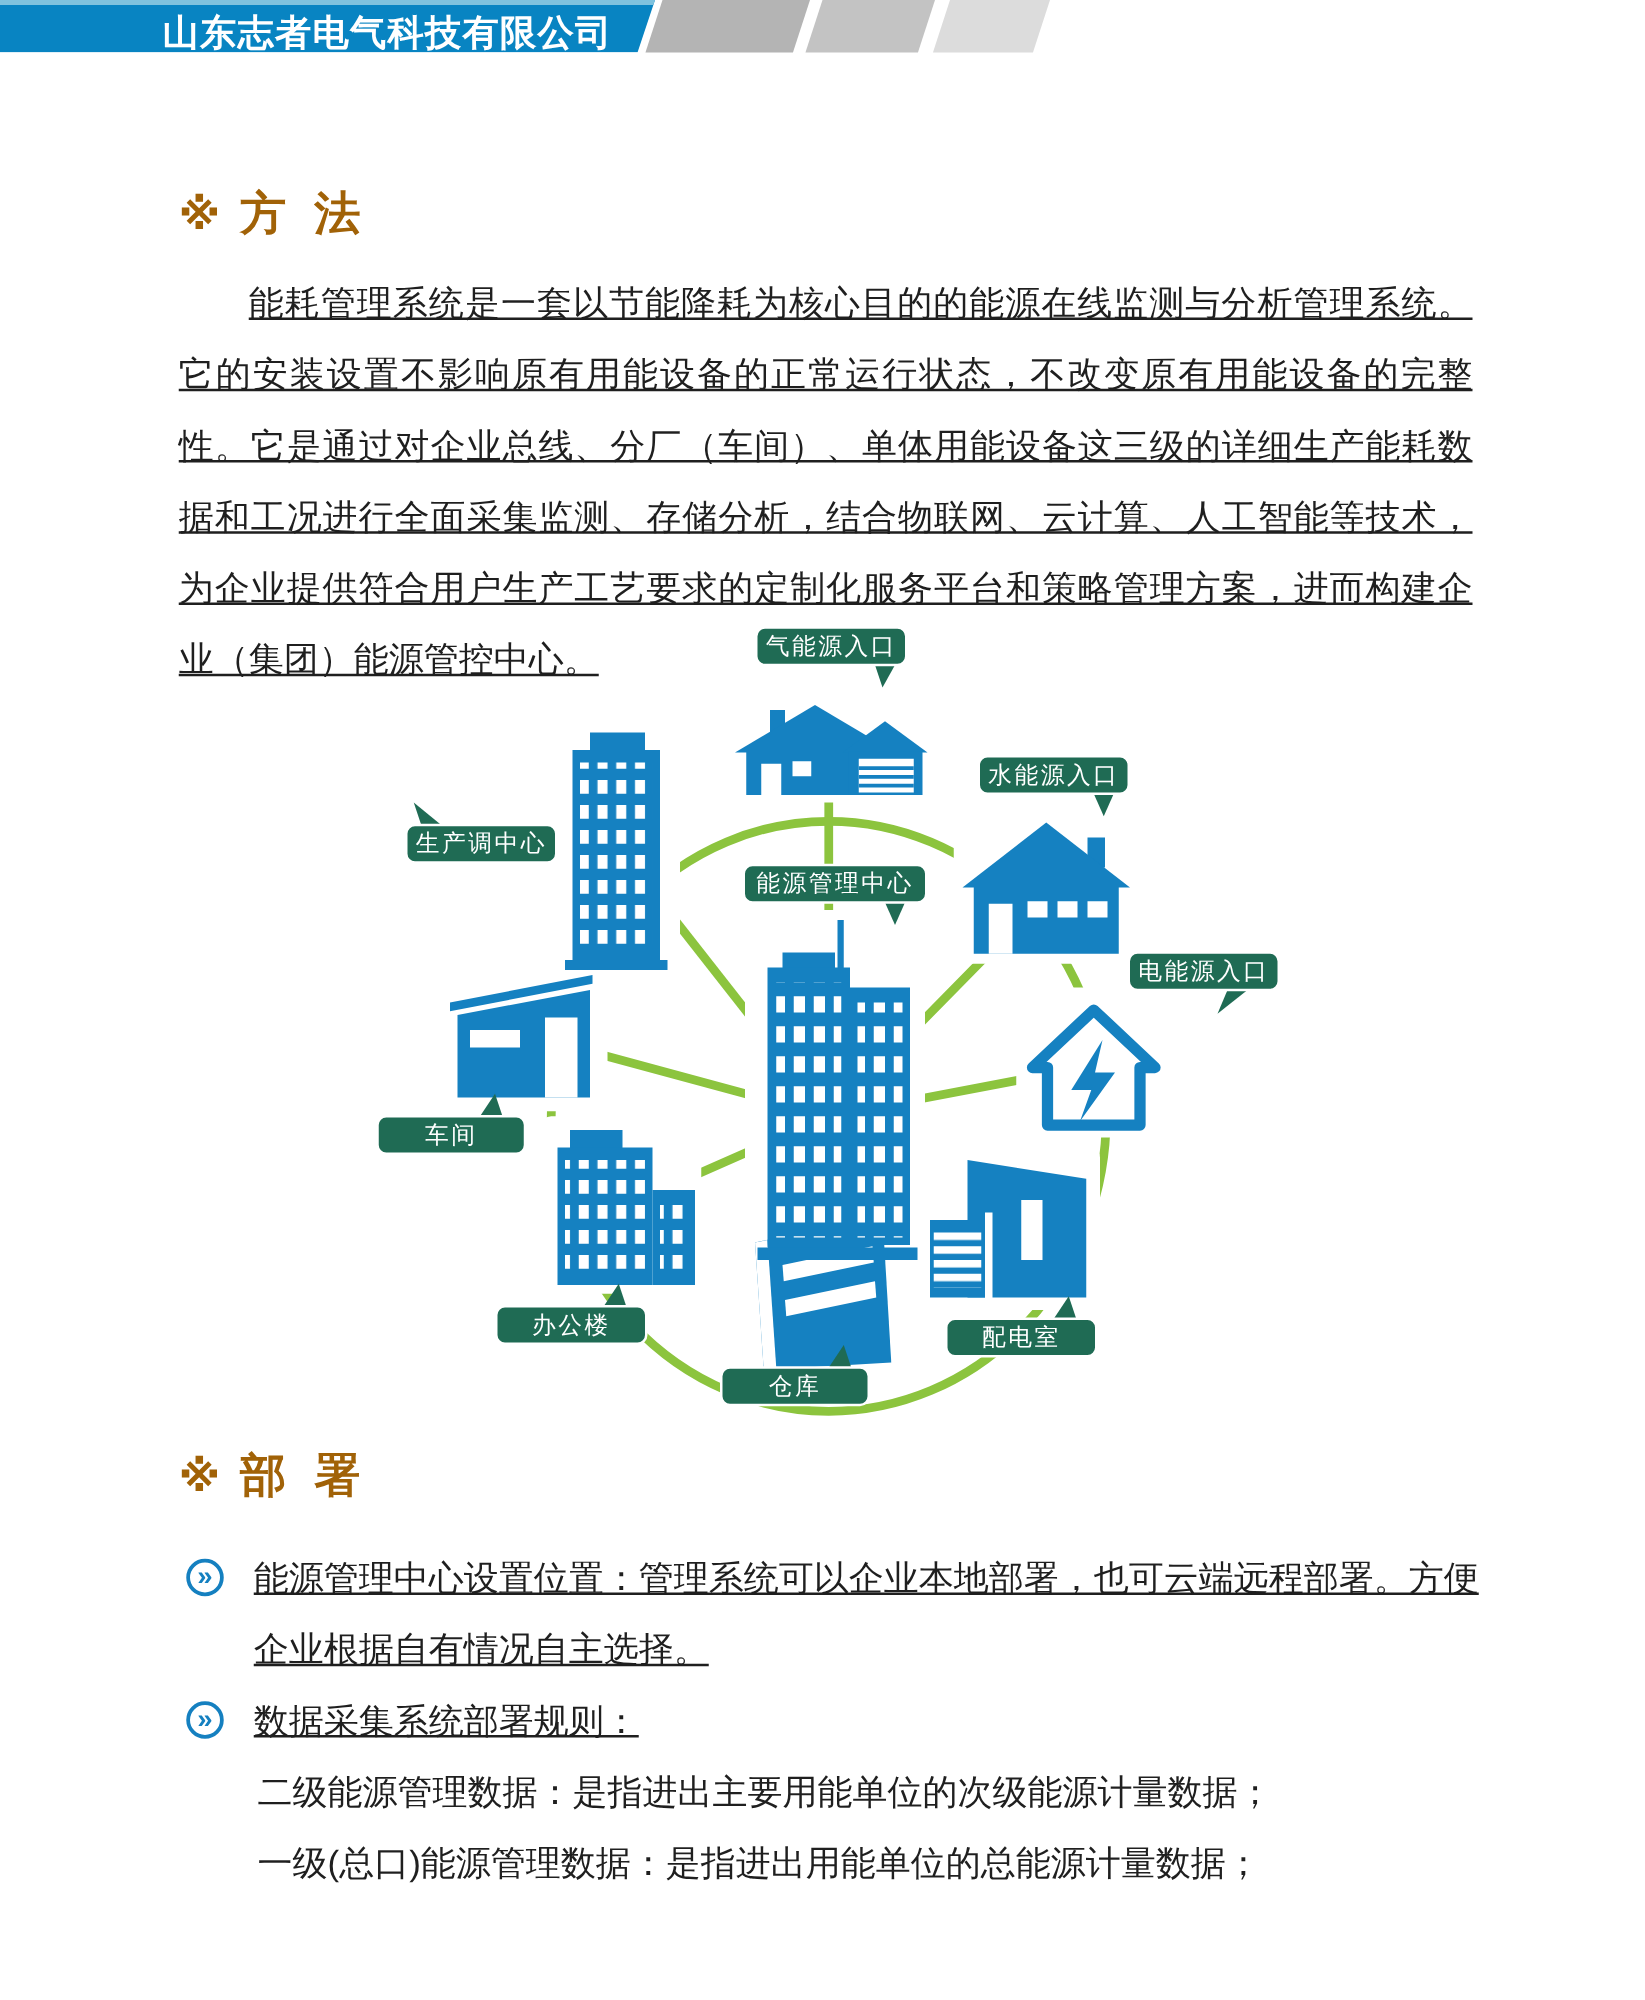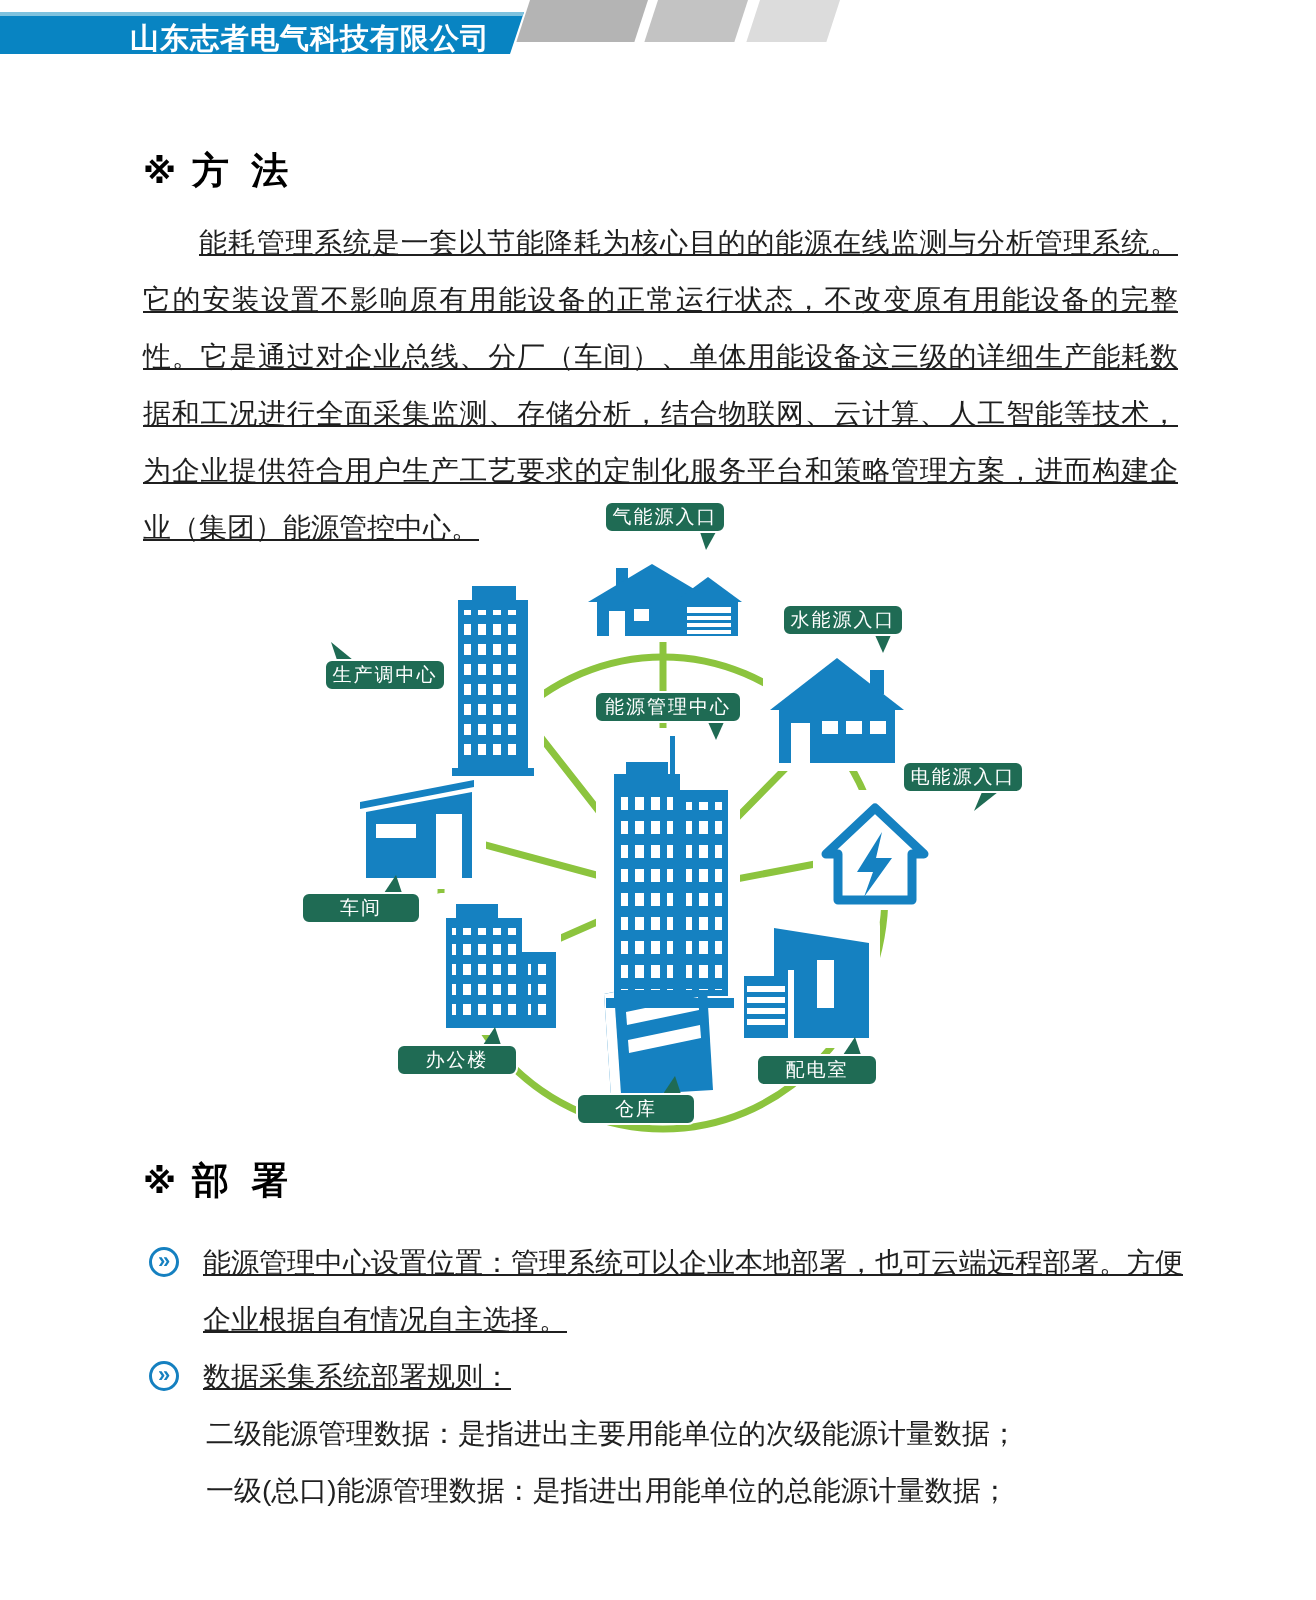--- a/index.html
+++ b/index.html
@@ -4,36 +4,36 @@
 <style>
   html,body{margin:0;padding:0;background:#ffffff;}
   .page{
     position:relative;width:1316px;height:1600px;margin:0 auto;
     background:#ffffff;overflow:hidden;
     font-family:"Liberation Sans","DejaVu Sans",sans-serif;
   }
   
   .header{position:absolute;left:0;top:0;width:100%;height:46px;}
   .banner{
-    position:absolute;left:0;top:12px;width:620px;height:42px;
+    position:absolute;left:0;top:0;width:620px;height:42px;
     background:#0884c2;
     clip-path:polygon(0 0,524px 0,510px 100%,0 100%);
   }
   .banner-topline{position:absolute;left:0;top:0;width:100%;height:4px;background:#7fc2de;}
   .company-name{
     position:absolute;left:130px;top:7px;width:360px;
     color:#ffffff;font-size:29px;font-weight:bold;letter-spacing:1px;white-space:nowrap;
   }
   .slab{position:absolute;top:0;height:42px;transform:skewX(-18deg);transform-origin:0 0;}
   .slab1{left:530px;width:118px;background:#b4b4b4;}
   .slab2{left:658px;width:90px;background:#c3c3c3;}
   .slab3{left:760px;width:80px;background:#dcdcdc;}
   
   .sec-heading{
-    position:absolute;left:143px;color:#000000;font-weight:bold;
+    position:absolute;left:143px;color:#a16207;font-weight:bold;
     font-size:37px;letter-spacing:6px;white-space:nowrap;
   }
   .sec-heading .marker{margin-right:10px;font-size:34px;}
   .h-method{top:146px;}
   .h-deploy{top:1156px;}
   
   .method-par{
     position:absolute;left:143px;top:214px;width:1035px;
     font-size:28px;line-height:57px;color:#1f1f1f;
     text-align:justify;text-indent:56px;text-decoration:underline;

